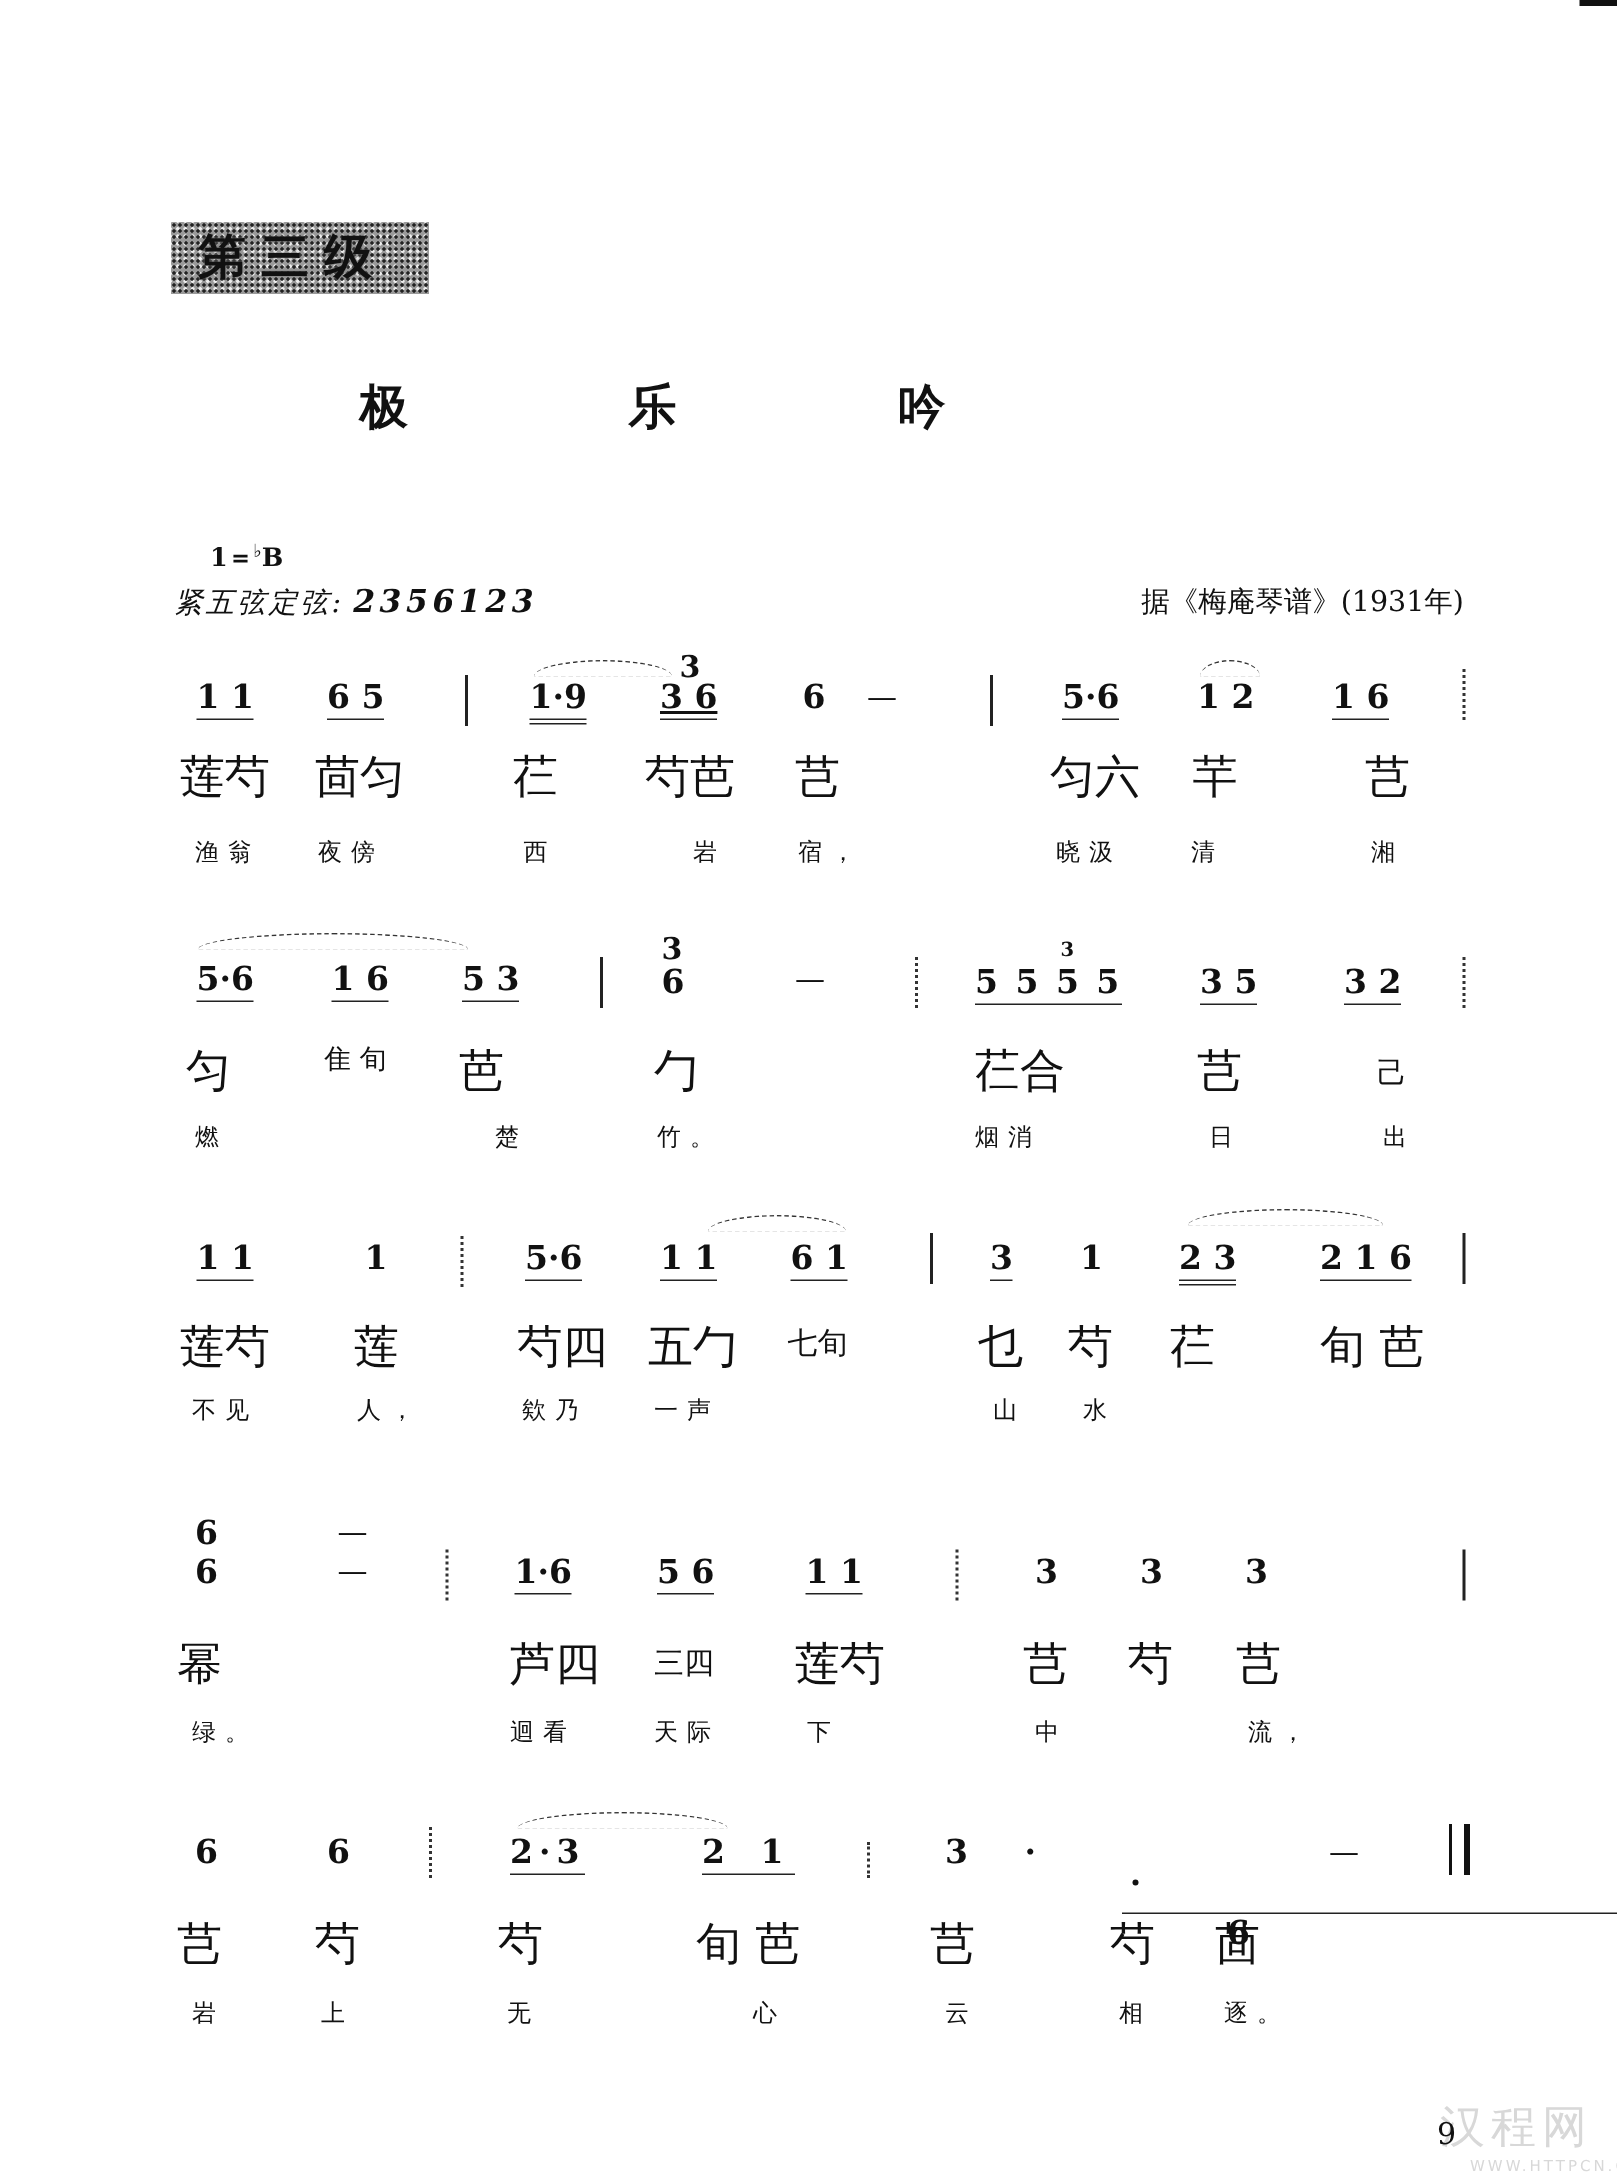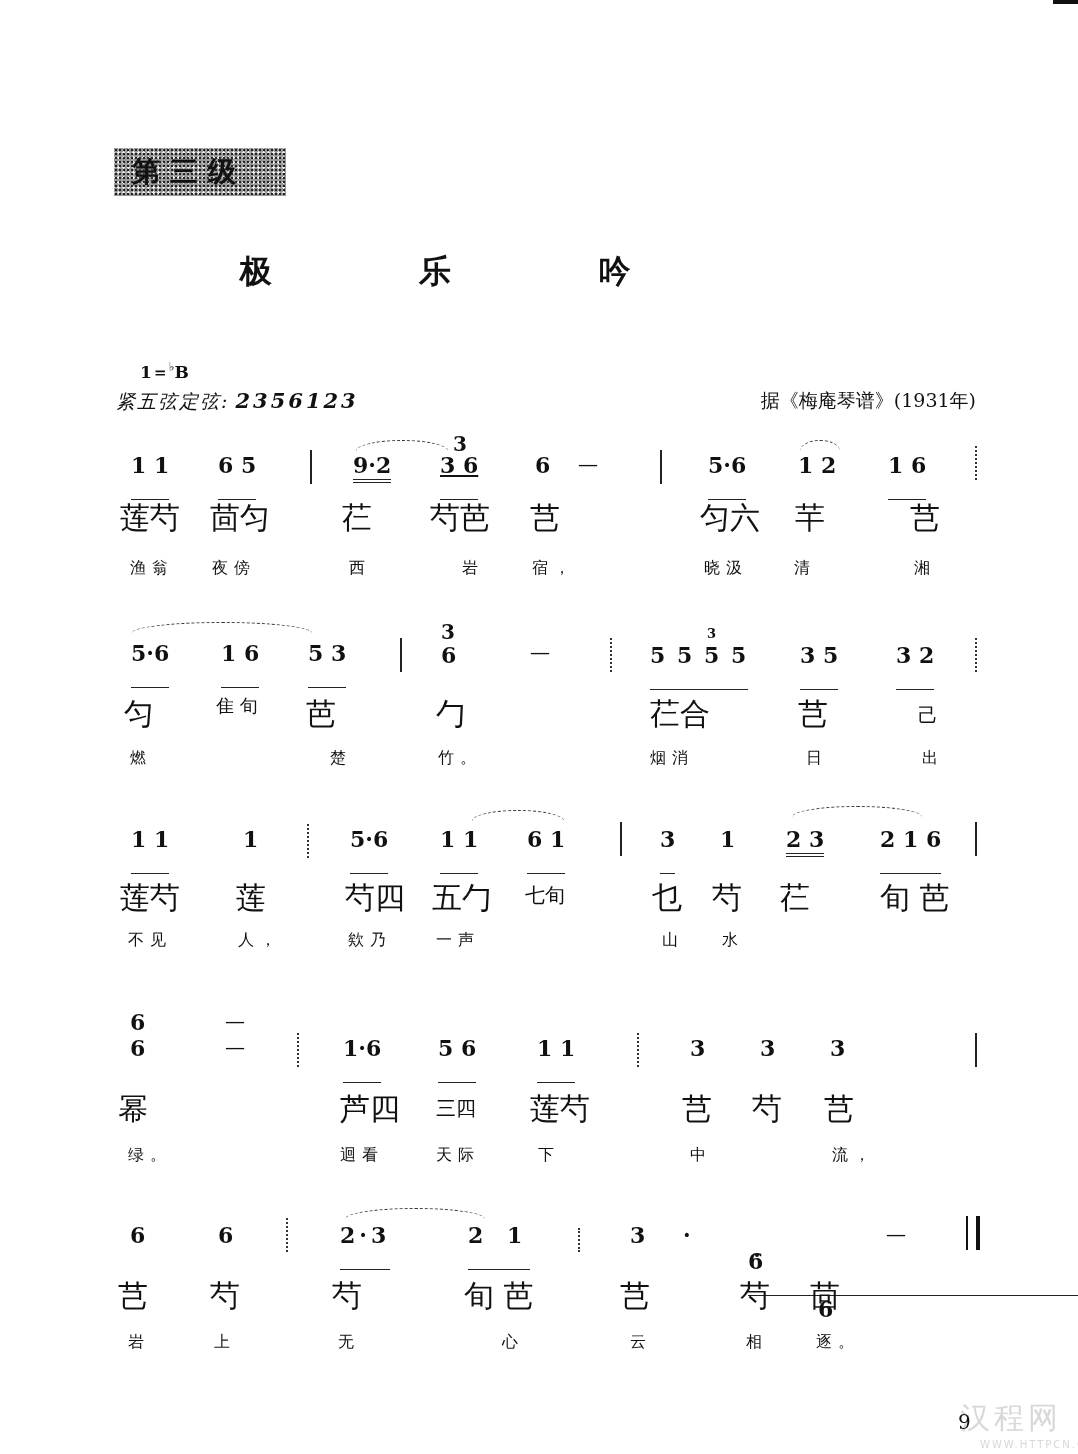--- a/index.html
+++ b/index.html
@@ -12,40 +12,40 @@
     position: absolute; left: 114px; top: 148px; width: 172px; height: 48px;
     background-color: #9a9a9a;
     background-image:
       radial-gradient(#222 1px, transparent 1.2px),
       radial-gradient(#eee 1px, transparent 1.2px);
     background-size: 4px 4px, 5px 5px;
     background-position: 0 0, 2px 2px;
     display: flex; align-items: center; padding-left: 18px; box-sizing: border-box;
   }
   .level-badge span {
-    font-family: Liberation Mono, monospace; font-weight: bold; font-size: 28px;
+    font-family: Liberation Mono, monospace; font-weight: bold; font-size: 32px;
     letter-spacing: 10px; color: #111; text-shadow: 0 0 2px #777;
   }
   .title {
     position: absolute; left: 0; width: 878px; top: 250px; text-align: center;
     font-size: 32px; font-weight: bold; letter-spacing: 68px; padding-left: 60px; box-sizing: border-box;
   }
   .key { position: absolute; left: 140px; top: 360px; font-size: 17px; font-weight: bold; }
   .key sup { font-size: 12px; }
   .tuning { position: absolute; left: 116px; top: 388px; font-size: 19px; font-style: italic; }
   .tuning .label { letter-spacing: 2px; }
   .tuning .nums { font-weight: bold; font-size: 21px; letter-spacing: 3px; }
   .source { position: absolute; right: 102px; top: 388px; font-size: 19px; }
 
   .row { position: absolute; left: 0; width: 1078px; }
   .num {
     position: absolute; font-weight: bold; font-size: 22px; white-space: nowrap;
     font-family: "DejaVu Serif", serif;
   }
-  .ul { border-bottom: 1.5px solid #222; padding-bottom: 21px; }
+  .ul { border-bottom: 1.5px solid #222; padding-bottom: 1px; text-align: right; }
   .dul { border-bottom: 4px double #222; padding-bottom: 1px; }
   .dot-below::after {
     content: ""; position: absolute; bottom: -9px; left: 50%; width: 4px; height: 4px; margin-left: -2px;
     background: #111; border-radius: 50%;
   }
   .dot-below { position: relative; }
   .bar { position: absolute; width: 2px; background: #222; }
   .bar.dotted { background: none; border-left: 2px dotted #333; width: 0; }
   .dbar { position: absolute; width: 8px; border-left: 2px solid #111; border-right: 4px solid #111; }
   .dash { position: absolute; font-size: 20px; }
@@ -85,21 +85,21 @@
   <span class="nums">2356123</span>
 </div>
 
 <div class="source">据《梅庵琴谱》(1931年)</div>
 
 <div class="row" style="top:430px;">
   <div class="num ul" style="left:131px;top:22px;">1 1</div>
   <div class="num ul" style="left:218px;top:22px;">6 5</div>
   <div class="bar" style="left:310px;top:20px;height:34px;"></div>
   <div class="slur" style="left:356px;top:10px;width:92px;"></div>
-  <div class="num dul" style="left:353px;top:22px;">9·2</div>
+  <div class="num dul" style="left:353px;top:22px;">1·9</div>
   <div class="num" style="left:453px;top:2px;font-size:20px;">3</div>
   <div class="num ul" style="left:440px;top:22px;text-decoration:underline;">3 6</div>
   <div class="num" style="left:535px;top:22px;">6</div>
   <div class="dash" style="left:578px;top:22px;">—</div>
   <div class="bar" style="left:660px;top:20px;height:34px;"></div>
   <div class="num ul" style="left:708px;top:22px;">5·6</div>
   <div class="slur" style="left:800px;top:10px;width:40px;"></div>
   <div class="num" style="left:798px;top:22px;">1 2</div>
   <div class="num ul" style="left:888px;top:22px;">1 6</div>
   <div class="bar dotted" style="left:975px;top:16px;height:34px;"></div>

